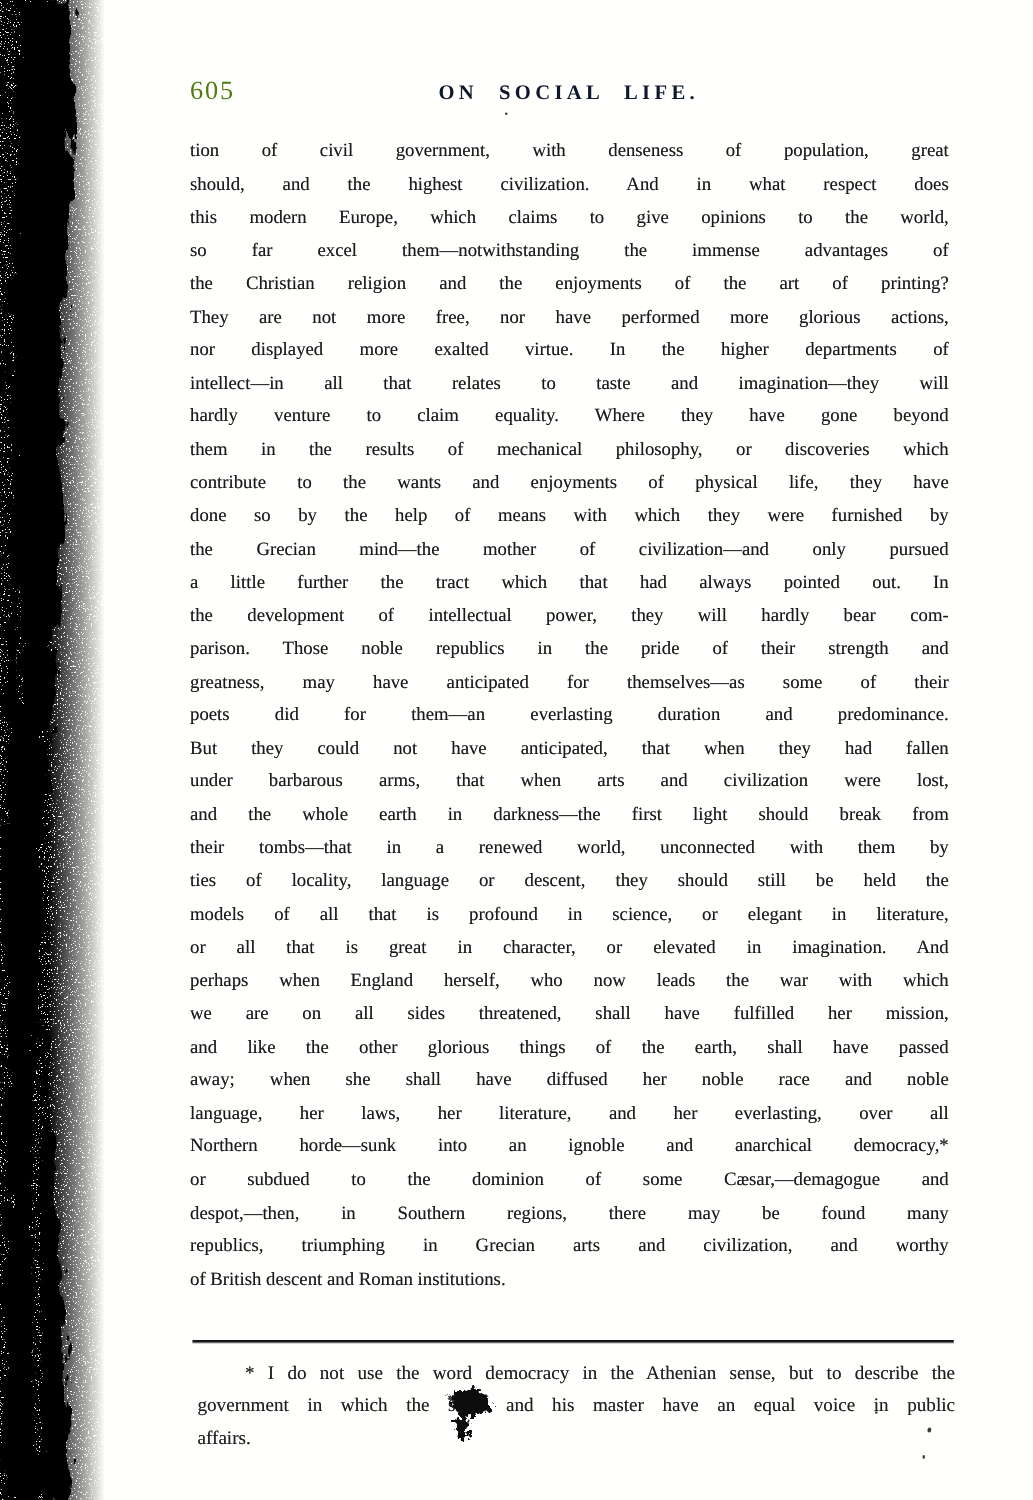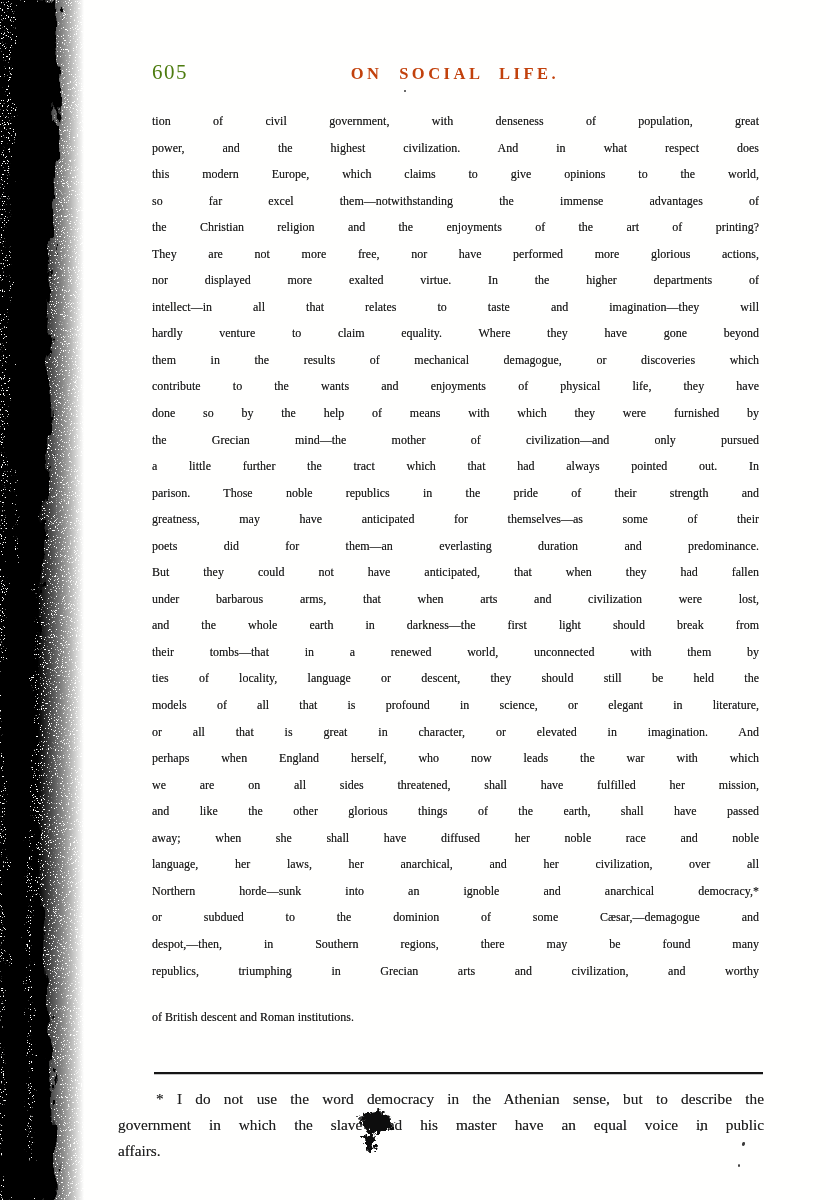--- a/index.html
+++ b/index.html
@@ -23,68 +23,67 @@
 
   
   .header-title {
     position: absolute;
     left: 152px; top: 64px; width: 606px;
     text-align: center;
     font-size: 16.5px;
     font-weight: bold;
     letter-spacing: 3.5px;
     word-spacing: 9px;
-    color: #c2410c;
+    color: #0f172a;
   }
   .page-number {
     position: absolute;
     left: 152px; top: 60px; width: 610px;
     text-align: left;
     font-size: 21px;
     letter-spacing: 1.5px;
     color: #4d7c0f;
   }
 
   
   .body-text {
     position: absolute;
     left: 152px; top: 108px; width: 607px;
-    font-size: 12px;
+    font-size: 15px;
     line-height: 26.55px;
     color: #1b1b1b;
     text-shadow: 0 0 0.35px rgba(10,10,10,0.55);
   }
   .ln {
     text-align: justify;
     text-align-last: justify;
     white-space: normal;
     height: 26.55px;
     overflow: visible;
   }
   .ln.ln-last {
     text-align-last: left;
-    margin-top: 20px;
   }
 
   
   .footnote-rule {
     position: absolute;
     left: 154px; top: 1072px; width: 609px; height: 2px;
     background: #151515;
     box-shadow: 0 1px 0 rgba(20,20,20,0.25);
   }
   .footnote {
     position: absolute;
     left: 118px; top: 1086px; width: 646px;
     font-size: 15.3px;
     line-height: 26px;
     color: #202020;
     text-shadow: 0 0 0.3px rgba(10,10,10,0.5);
   }
-  .fn-ln { text-align: justify; text-align-last: justify; height: 26px; }
+  .fn-ln { text-align: justify; text-align-last: justify; height: 26px; margin-left: 40px; }
   .fn-ln.fn-first { text-indent: 38px; }
   .fn-ln.fn-last { text-align-last: left; }
 
   .inkblot {
     position: absolute;
     left: 344px; top: 1104px;
     width: 64px; height: 62px;
     pointer-events: none;
   }
 
@@ -138,48 +137,49 @@
       <path d="M14,470 C18,500 12,530 16,560" stroke="#ffffff" stroke-width="3" fill="none"></path>
     </g>
     <rect x="0" y="0" width="84" height="1200" fill="url(#fade)" filter="url(#speck)"></rect>
   </svg>
 
   <div class="header-title">ON SOCIAL LIFE.</div>
   <div class="page-number">605</div>
 
   <div class="body-text">
     <div class="ln">tion of civil government, with denseness of population, great</div>
-    <div class="ln">power, and the highest civilization. And in what respect does</div>
+    <div class="ln">should, and the highest civilization. And in what respect does</div>
     <div class="ln">this modern Europe, which claims to give opinions to the world,</div>
     <div class="ln">so far excel them—notwithstanding the immense advantages of</div>
     <div class="ln">the Christian religion and the enjoyments of the art of printing?</div>
     <div class="ln">They are not more free, nor have performed more glorious actions,</div>
     <div class="ln">nor displayed more exalted virtue. In the higher departments of</div>
     <div class="ln">intellect—in all that relates to taste and imagination—they will</div>
     <div class="ln">hardly venture to claim equality. Where they have gone beyond</div>
-    <div class="ln">them in the results of mechanical demagogue, or discoveries which</div>
+    <div class="ln">them in the results of mechanical philosophy, or discoveries which</div>
     <div class="ln">contribute to the wants and enjoyments of physical life, they have</div>
     <div class="ln">done so by the help of means with which they were furnished by</div>
     <div class="ln">the Grecian mind—the mother of civilization—and only pursued</div>
     <div class="ln">a little further the tract which that had always pointed out. In</div>
+    <div class="ln">the development of intellectual power, they will hardly bear com-</div>
     <div class="ln">parison. Those noble republics in the pride of their strength and</div>
     <div class="ln">greatness, may have anticipated for themselves—as some of their</div>
     <div class="ln">poets did for them—an everlasting duration and predominance.</div>
     <div class="ln">But they could not have anticipated, that when they had fallen</div>
     <div class="ln">under barbarous arms, that when arts and civilization were lost,</div>
     <div class="ln">and the whole earth in darkness—the first light should break from</div>
     <div class="ln">their tombs—that in a renewed world, unconnected with them by</div>
     <div class="ln">ties of locality, language or descent, they should still be held the</div>
     <div class="ln">models of all that is profound in science, or elegant in literature,</div>
     <div class="ln">or all that is great in character, or elevated in imagination. And</div>
     <div class="ln">perhaps when England herself, who now leads the war with which</div>
     <div class="ln">we are on all sides threatened, shall have fulfilled her mission,</div>
     <div class="ln">and like the other glorious things of the earth, shall have passed</div>
     <div class="ln">away; when she shall have diffused her noble race and noble</div>
-    <div class="ln">language, her laws, her anarchical, and her civilization, over all</div>
+    <div class="ln">language, her laws, her literature, and her everlasting, over all</div>
     <div class="ln">Northern horde—sunk into an ignoble and anarchical democracy,*</div>
     <div class="ln">or subdued to the dominion of some Cæsar,—demagogue and</div>
     <div class="ln">despot,—then, in Southern regions, there may be found many</div>
     <div class="ln">republics, triumphing in Grecian arts and civilization, and worthy</div>
     <div class="ln ln-last">of British descent and Roman institutions.</div>
   </div>
 
   <div class="footnote-rule"></div>
 
   <div class="footnote">

